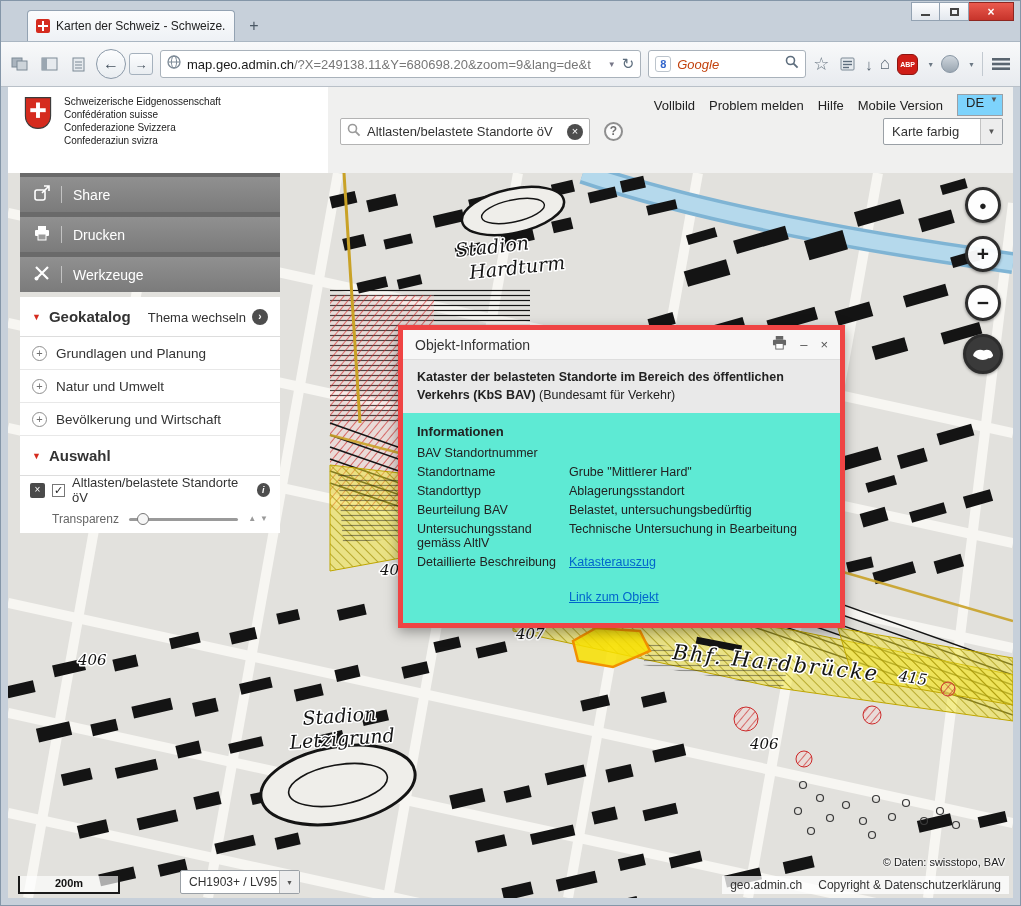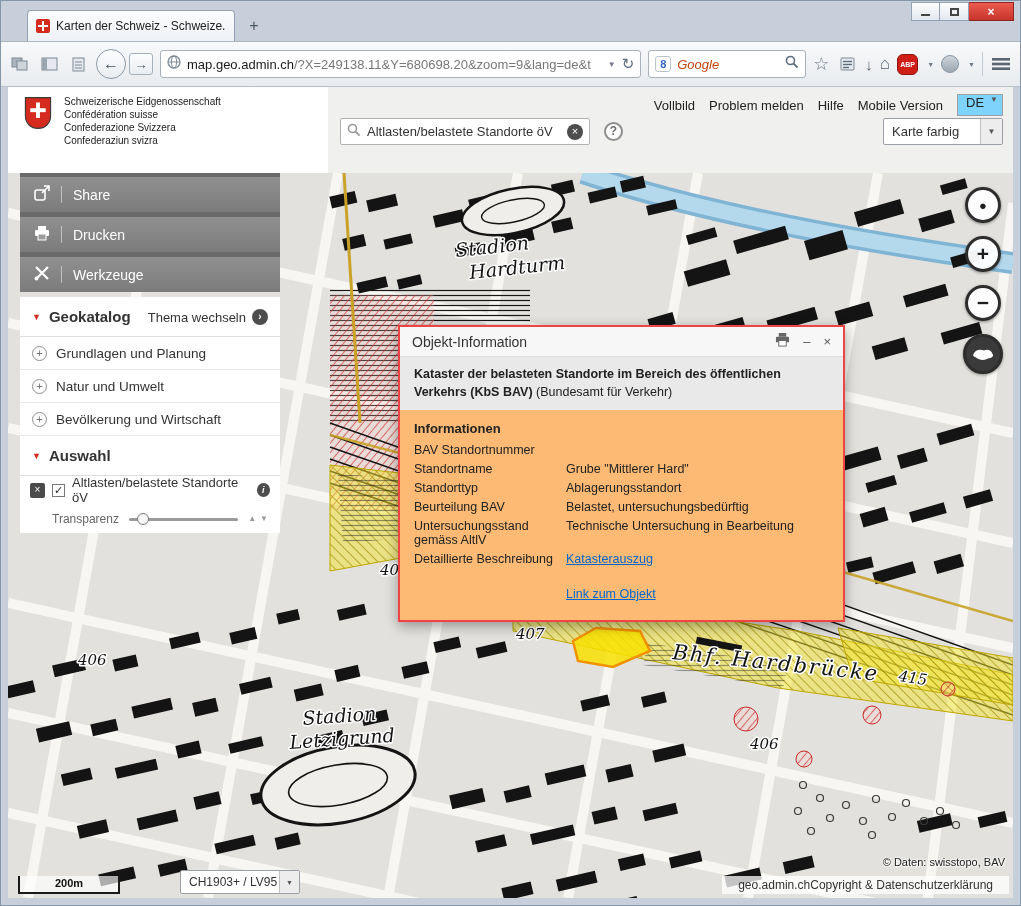--- a/index.html
+++ b/index.html
@@ -107,21 +107,21 @@
   .menu-close .tri-up { font-size:9px; color:#fff; }
 
   
   .map-controls { position:absolute; top:14px; right:10px; z-index:6; display:flex; flex-direction:column; gap:13px; align-items:center; }
   .mc { width:36px; height:36px; border-radius:50%; border:3px solid #2d2d2d; background:rgba(255,255,255,0.95);
         display:flex; align-items:center; justify-content:center; font-size:21px; font-weight:bold; color:#1e1e1e; box-shadow:0 1px 3px rgba(0,0,0,0.4); }
   .mc .dot { font-size:13px; }
   .mc-dark { width:40px; height:40px; background:#3a3a3a; }
 
   
-  .popup { position:absolute; left:390px; top:152px; width:447px; z-index:10; background:#fdba74; border:2px solid #ef4444; box-shadow:0 4px 12px rgba(0,0,0,0.35); }
+  .popup { position:absolute; left:390px; top:152px; width:447px; z-index:10; background:#5eead4; border:5px solid #ef4444; box-shadow:0 4px 12px rgba(0,0,0,0.35); }
   .pp-title { height:30px; background:#f7f7f7; border-bottom:1px solid #dedede; display:flex; align-items:center; padding:0 12px; }
   .pp-title .t { font-size:14px; color:#333; }
   .pp-icons { margin-left:auto; display:flex; align-items:center; gap:13px; color:#555; }
   .pp-icons .g { font-size:13px; }
   .pp-dataset { background:#e9e9e9; padding:9px 14px; font-size:12.5px; line-height:1.4; color:#222; }
   .pp-dataset .src { font-weight:normal; }
   .pp-body { padding:11px 14px 14px; }
   .pp-sec { font-size:13px; font-weight:bold; color:#222; margin-bottom:7px; }
   .pi-row { display:flex; margin-bottom:5px; font-size:12.5px; color:#222; }
   .pi-label { flex:0 0 152px; padding-right:8px; }
@@ -131,21 +131,21 @@
 
   
   .attribution { position:absolute; right:8px; bottom:30px; z-index:6; font-size:11px; color:#222;
                  text-shadow:0 0 3px #fff, 0 0 3px #fff, 1px 1px 2px #fff; }
   .scalebar { position:absolute; left:10px; bottom:4px; z-index:7; width:102px; height:18px; border:2px solid #1a1a1a; border-top:none;
               background:rgba(255,255,255,0.65); font-size:11px; font-weight:bold; color:#111; text-align:center; line-height:15px; }
   .crs-sel { position:absolute; left:172px; bottom:4px; z-index:7; width:120px; height:24px; background:#fff; border:1px solid #9aa0a6; border-radius:2px;
              display:flex; align-items:center; font-size:12px; color:#333; }
   .crs-sel .lab { flex:1; padding-left:8px; white-space:nowrap; }
   .crs-sel .box { width:20px; height:100%; border-left:1px solid #c3c3c3; background:#ededed; display:flex; align-items:center; justify-content:center; font-size:7px; color:#555; }
-  .foot-links { position:absolute; right:4px; bottom:4px; z-index:7; background:rgba(255,255,255,0.75); padding:2px 16px; display:flex; font-size:12px; color:#333;text-align:right; }
+  .foot-links { position:absolute; right:4px; bottom:4px; z-index:7; background:rgba(255,255,255,0.75); padding:2px 8px; display:flex; gap:16px; font-size:12px; color:#333;text-align:right; }
 </style>
 </head>
 <body>
 
 <div class="window" data-interactable="false">
 
   <div class="titlebar" data-interactable="false">
     <div class="tab" data-interactable="true">
       <span class="favicon" data-interactable="false">
           <i class="v"></i>

